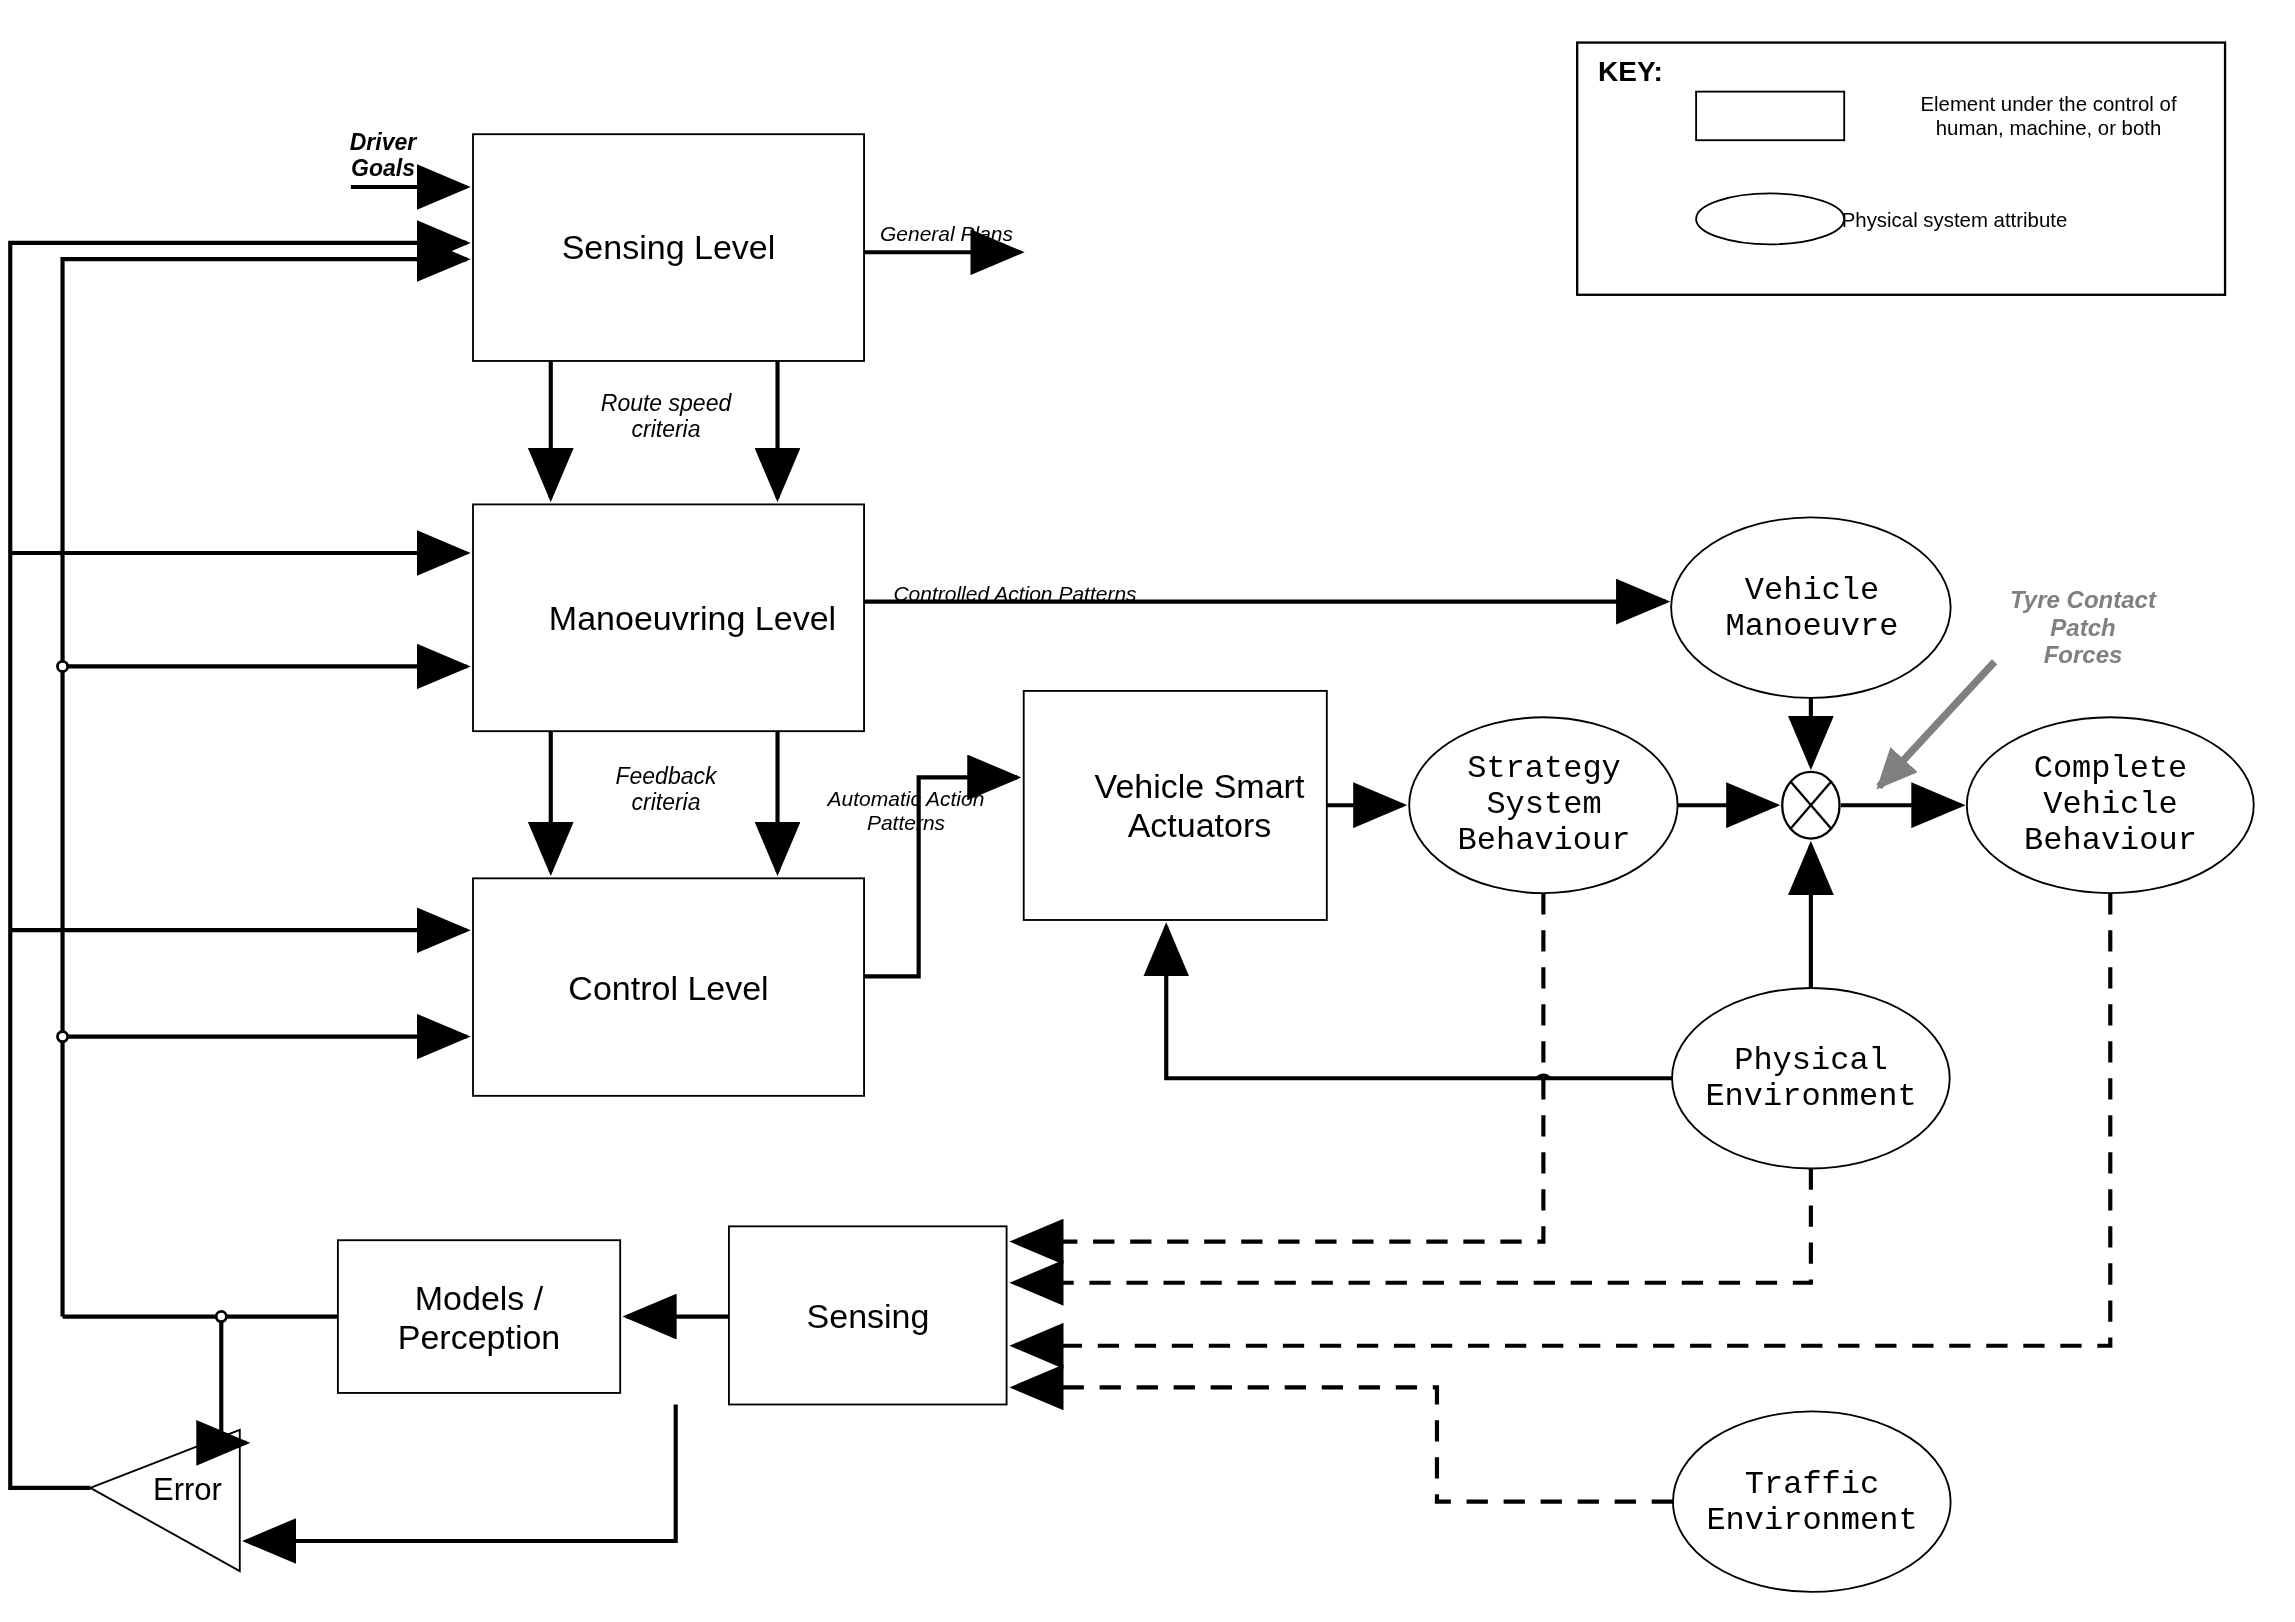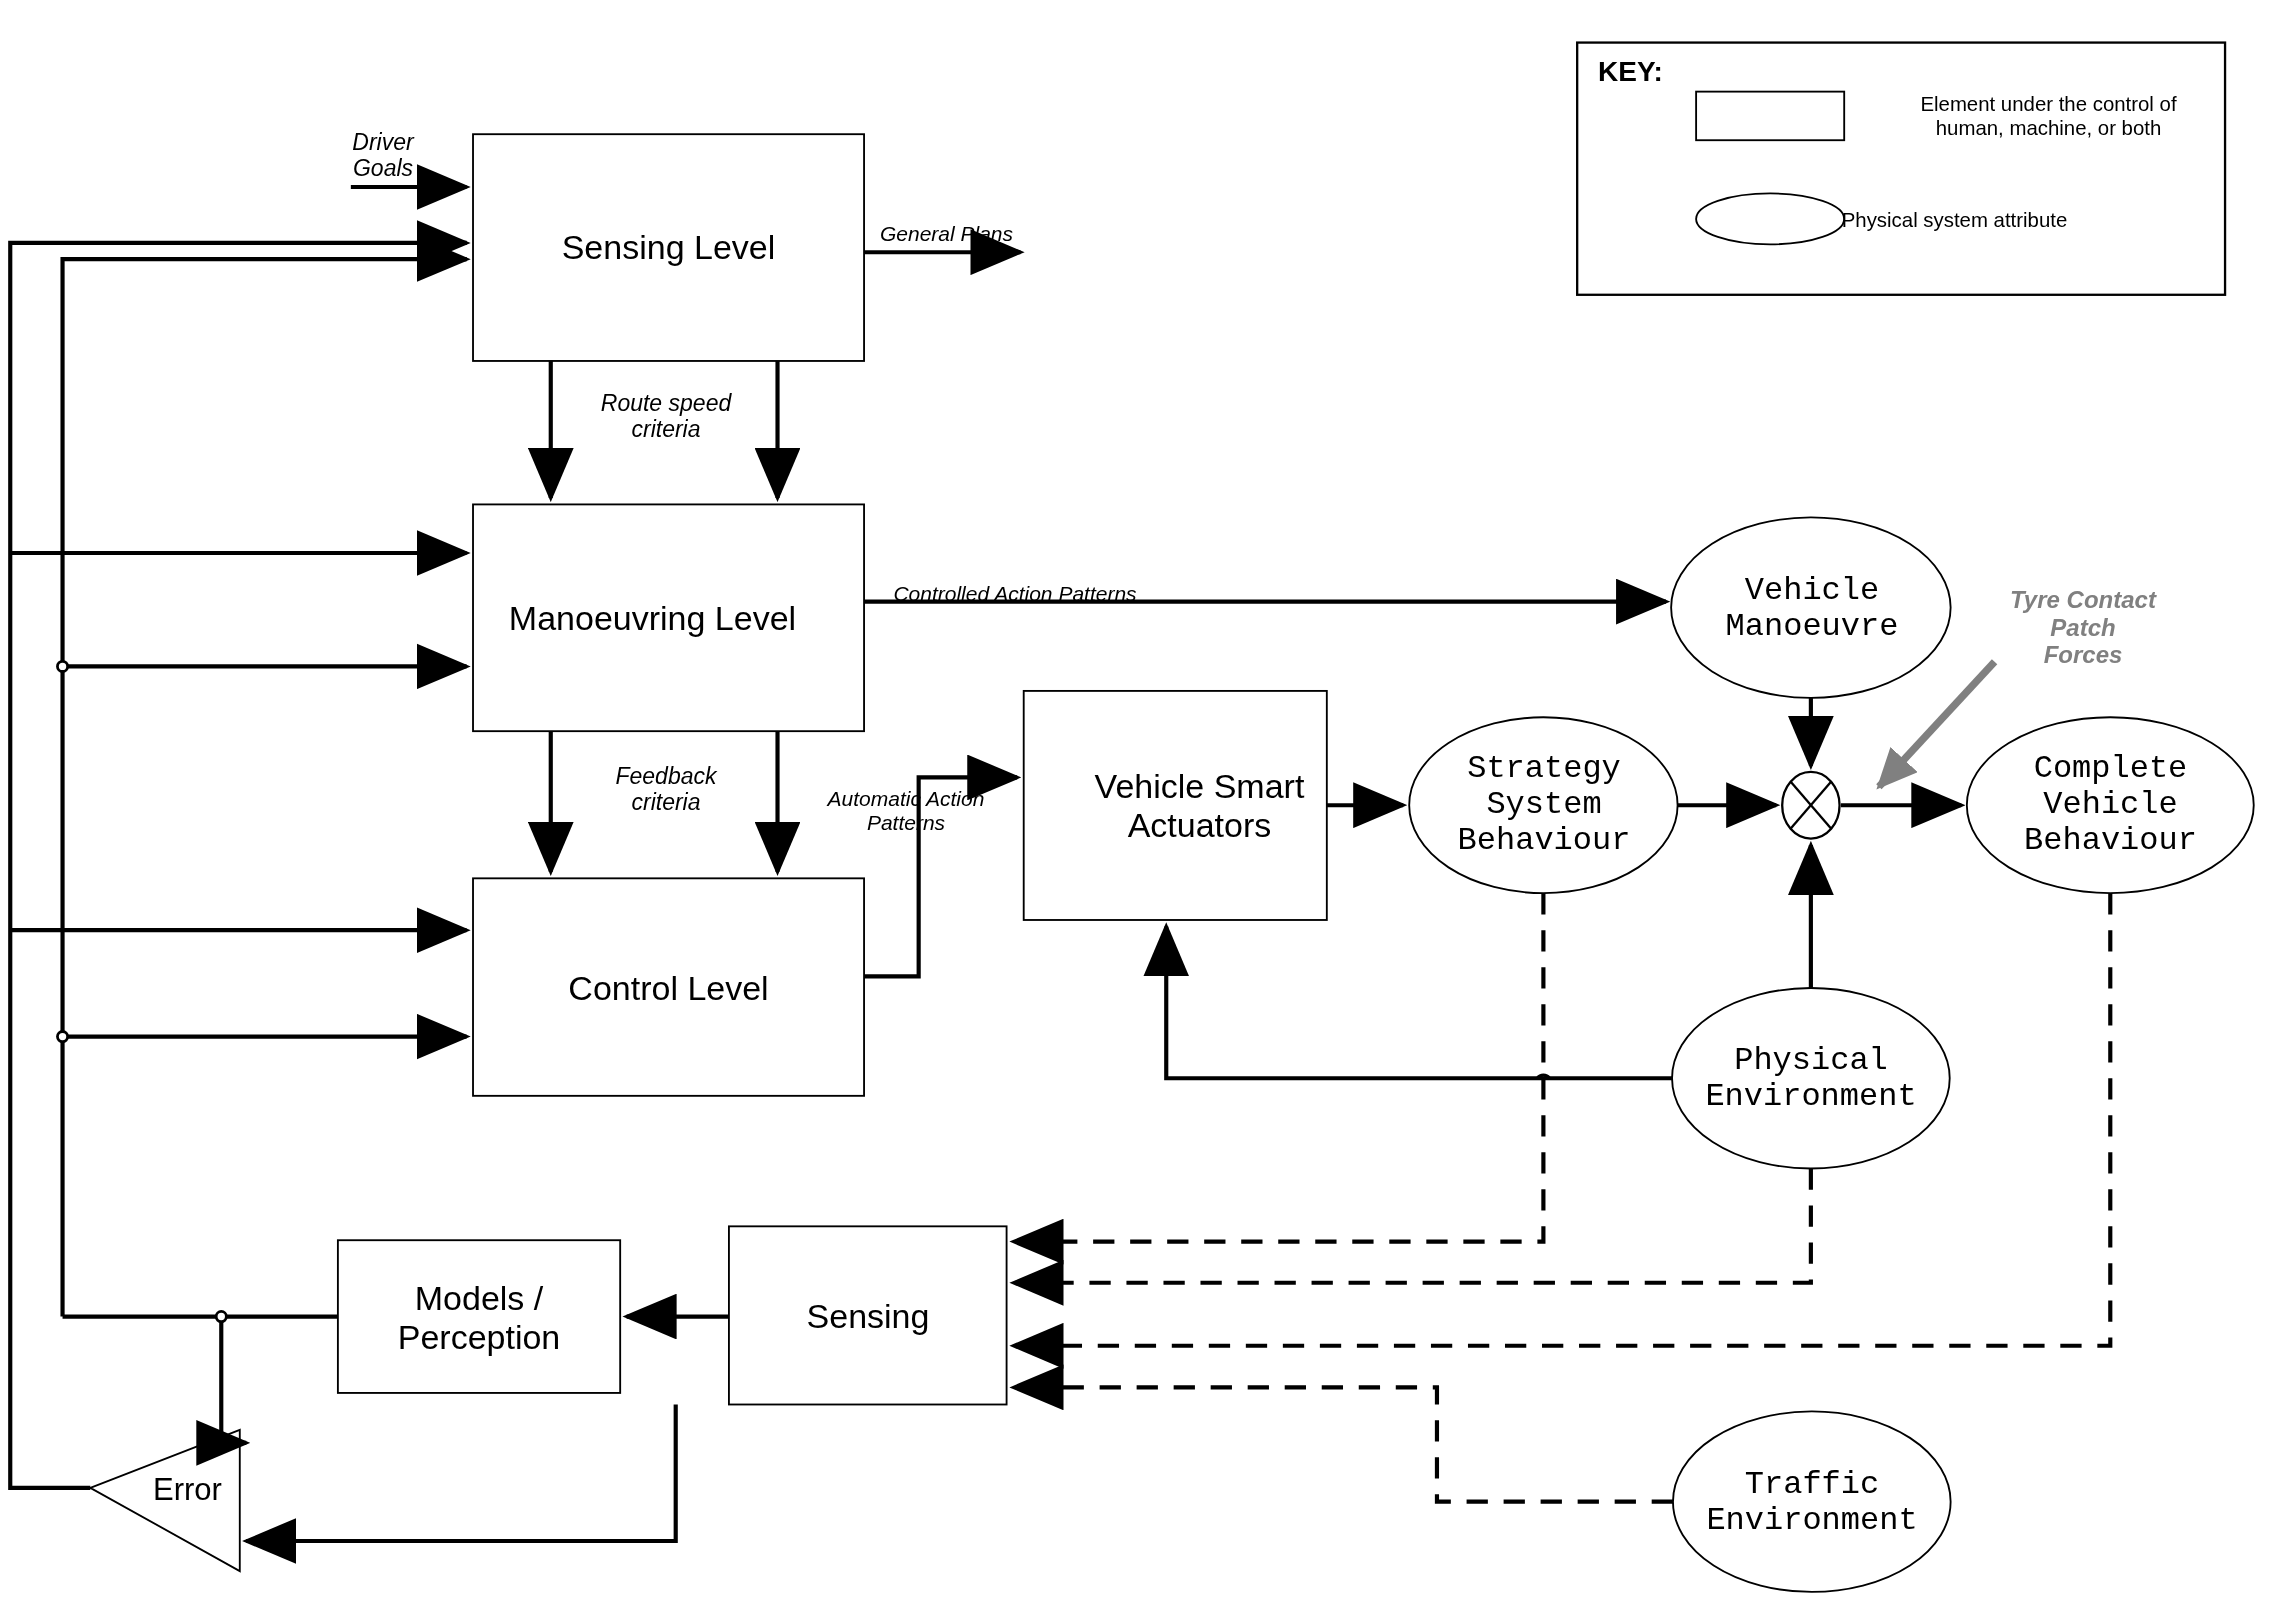--- a/index.html
+++ b/index.html
@@ -6,21 +6,21 @@
   #stage{position:relative;width:2295px;height:1622px;background:#ffffff;
          font-family:"Liberation Sans",sans-serif;overflow:hidden;}
   svg.layer{position:absolute;left:0;top:0;width:2295px;height:1622px;}
   .node-label{position:absolute;display:flex;align-items:center;justify-content:center;
               text-align:center;line-height:1.12;color:#000;pointer-events:none;}
   .box-label{font-size:34px;}
   .ell-label{font-size:32px;font-family:Liberation Mono, monospace;}
   .edge-label{position:absolute;text-align:center;font-style:italic;color:#000;line-height:1.12;}
   .edge-label.sm{font-size:21px;}
   .edge-label.md{font-size:23px;}
-  .edge-label.bold{font-weight:normal;}
+  .edge-label.bold{font-weight:bold;}
   .key-title{position:absolute;font-size:28px;font-weight:bold;color:#000;}
   .key-text{position:absolute;font-size:20.4px;color:#000;text-align:center;line-height:1.2;}
   .tyre-label{position:absolute;font-size:24px;font-style:italic;font-weight:bold;
               color:#808080;text-align:center;line-height:1.15;}
   .err-label{position:absolute;font-size:31px;color:#000;}
 </style>
 </head>
 <body>
 
 <div id="stage">
@@ -124,21 +124,21 @@
       <path d="M3913,2525 L3913,2772 L2190,2772" marker-end="url(#ah)"></path>
       <path d="M4560,1930 L4560,2908 L2190,2908" marker-end="url(#ah)"></path>
       <path d="M3615,3245 L3105,3245 L3105,2998 L2190,2998" marker-end="url(#ah)"></path>
     </g>
 
     <path d="M4310,1430 L4060,1700" stroke="#808080" stroke-width="16" fill="none" marker-end="url(#ahg)"></path>
   </svg>
 
   <div class="node-label box-label" style="left:473px;top:134px;width:391px;height:227px;">Sensing Level</div>
 
-  <div class="node-label box-label" style="left:473px;top:505px;width:359px;height:227px;">Manoeuvring Level</div>
+  <div class="node-label box-label" style="left:473px;top:505px;width:359px;height:227px;padding-left:40px;">Manoeuvring Level</div>
 
   <div class="node-label box-label" style="left:473px;top:879px;width:391px;height:218px;">Control Level</div>
 
   <div class="node-label box-label" style="left:1024px;top:691px;width:351px;height:229px;white-space:pre-line;border-radius:32px;">Vehicle Smart
 Actuators</div>
 
   <div class="node-label box-label" style="left:338px;top:1241px;width:282px;height:153px;white-space:pre-line;">Models /
 Perception</div>
 
   <div class="node-label box-label" style="left:729px;top:1227px;width:278px;height:178px;">Sensing</div>

